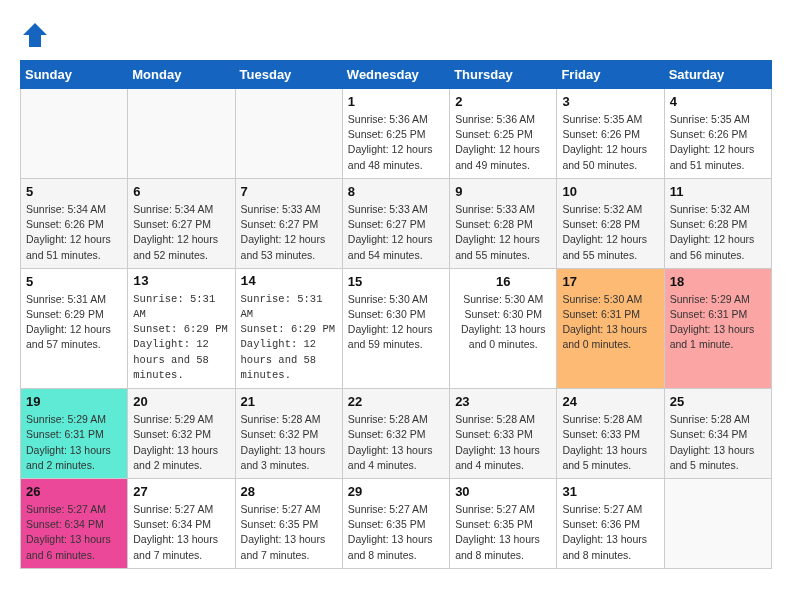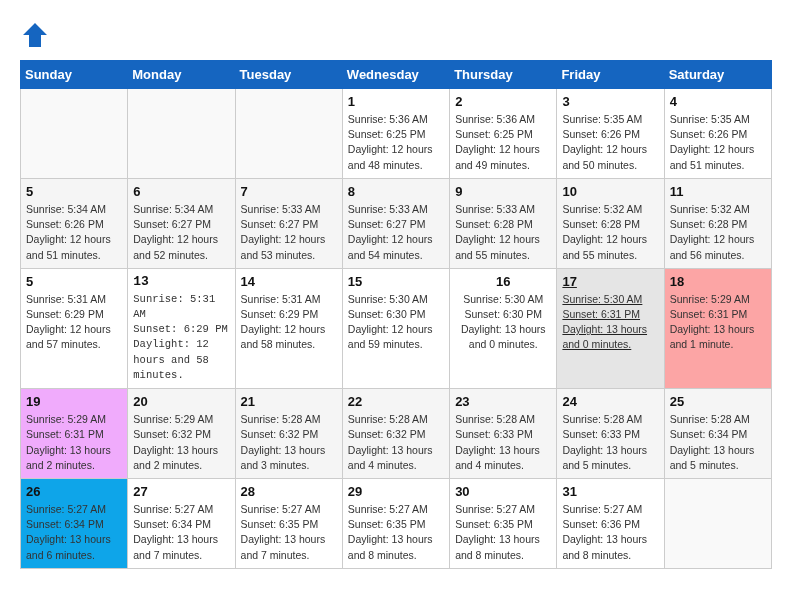--- a/index.html
+++ b/index.html
@@ -176,43 +176,43 @@
       </tr>
       <tr>
         <td style="background: rgb(255, 255, 255);">
           <div class="day-number">5</div>
           <div class="day-info">Sunrise: 5:31 AM<br>Sunset: 6:29 PM<br>Daylight: 12 hours and 57 minutes.</div>
         </td>
         <td style="background: rgb(255, 255, 255); font-family: Liberation Mono, monospace;">
           <div class="day-number">13</div>
           <div class="day-info">Sunrise: 5:31 AM<br>Sunset: 6:29 PM<br>Daylight: 12 hours and 58 minutes.</div>
         </td>
-        <td style="background: rgb(255, 255, 255);">
+        <td style="background: rgb(255, 255, 255); font-family: Liberation Mono, monospace;">
           <div class="day-number">14</div>
           <div class="day-info">Sunrise: 5:31 AM<br>Sunset: 6:29 PM<br>Daylight: 12 hours and 58 minutes.</div>
         </td>
         <td style="background: rgb(255, 255, 255);">
           <div class="day-number">15</div>
           <div class="day-info">Sunrise: 5:30 AM<br>Sunset: 6:30 PM<br>Daylight: 12 hours and 59 minutes.</div>
         </td>
         <td style="background: rgb(255, 255, 255); text-align: center;">
           <div class="day-number">16</div>
           <div class="day-info">Sunrise: 5:30 AM<br>Sunset: 6:30 PM<br>Daylight: 13 hours and 0 minutes.</div>
         </td>
-        <td style="background: #e5e5e5; text-decoration: underline;">
+        <td style="background: #fdba74;">
           <div class="day-number">17</div>
           <div class="day-info">Sunrise: 5:30 AM<br>Sunset: 6:31 PM<br>Daylight: 13 hours and 0 minutes.</div>
         </td>
         <td style="background: #fca5a5;">
           <div class="day-number">18</div>
           <div class="day-info">Sunrise: 5:29 AM<br>Sunset: 6:31 PM<br>Daylight: 13 hours and 1 minute.</div>
         </td>
       </tr>
       <tr>
-        <td style="background: #f0abfc;">
+        <td style="background: #5eead4;">
           <div class="day-number">19</div>
           <div class="day-info">Sunrise: 5:29 AM<br>Sunset: 6:31 PM<br>Daylight: 13 hours and 2 minutes.</div>
         </td>
         <td style="background: rgb(245, 245, 245);">
           <div class="day-number">20</div>
           <div class="day-info">Sunrise: 5:29 AM<br>Sunset: 6:32 PM<br>Daylight: 13 hours and 2 minutes.</div>
         </td>
         <td style="background: rgb(245, 245, 245); margin-top: 29px;">
           <div class="day-number">21</div>
           <div class="day-info">Sunrise: 5:28 AM<br>Sunset: 6:32 PM<br>Daylight: 13 hours and 3 minutes.</div>
@@ -228,21 +228,21 @@
         <td style="background: rgb(245, 245, 245);">
           <div class="day-number">24</div>
           <div class="day-info">Sunrise: 5:28 AM<br>Sunset: 6:33 PM<br>Daylight: 13 hours and 5 minutes.</div>
         </td>
         <td style="background: rgb(245, 245, 245);">
           <div class="day-number">25</div>
           <div class="day-info">Sunrise: 5:28 AM<br>Sunset: 6:34 PM<br>Daylight: 13 hours and 5 minutes.</div>
         </td>
       </tr>
       <tr>
-        <td style="background: #0ea5e9;">
+        <td style="background: #ec4899;">
           <div class="day-number">26</div>
           <div class="day-info">Sunrise: 5:27 AM<br>Sunset: 6:34 PM<br>Daylight: 13 hours and 6 minutes.</div>
         </td>
         <td style="background: rgb(255, 255, 255);">
           <div class="day-number">27</div>
           <div class="day-info">Sunrise: 5:27 AM<br>Sunset: 6:34 PM<br>Daylight: 13 hours and 7 minutes.</div>
         </td>
         <td style="background: rgb(255, 255, 255);">
           <div class="day-number">28</div>
           <div class="day-info">Sunrise: 5:27 AM<br>Sunset: 6:35 PM<br>Daylight: 13 hours and 7 minutes.</div>

